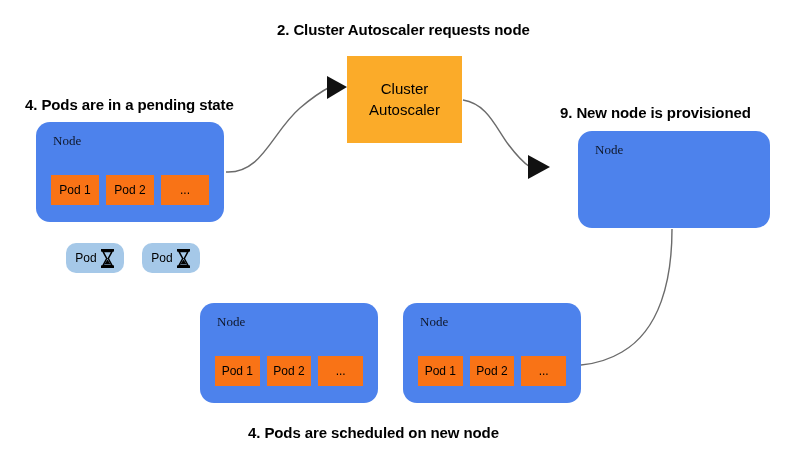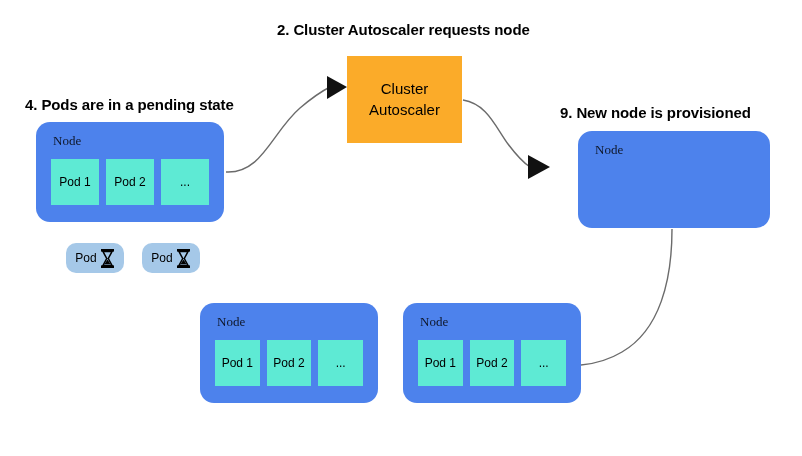--- a/index.html
+++ b/index.html
@@ -47,22 +47,22 @@
   .pod-row {
     position: absolute;
     left: 15px;
     right: 15px;
     bottom: 17px;
     display: flex;
     gap: 7px;
   }
   .pod {
     flex: 1;
-    height: 46px;
-    background: #5eead4;
+    height: 30px;
+    background: #f97316;
     color: #000000;
     font-family: "Liberation Sans", sans-serif;
     font-size: 12px;
     display: flex;
     align-items: center;
     justify-content: center;
     box-sizing: border-box;
   }
 
   
@@ -183,14 +183,15 @@
 
   <div class="node" style="left:403px; top:303px; width:178px; height:100px;">
     <div class="node-label">Node</div>
     <div class="pod-row">
       <div class="pod">Pod 1</div>
       <div class="pod">Pod 2</div>
       <div class="pod">...</div>
     </div>
   </div>
 
+  <div class="caption" style="left:248px; top:424px;">4. Pods are scheduled on new node</div>
 
 </div>
 
 </body></html>

